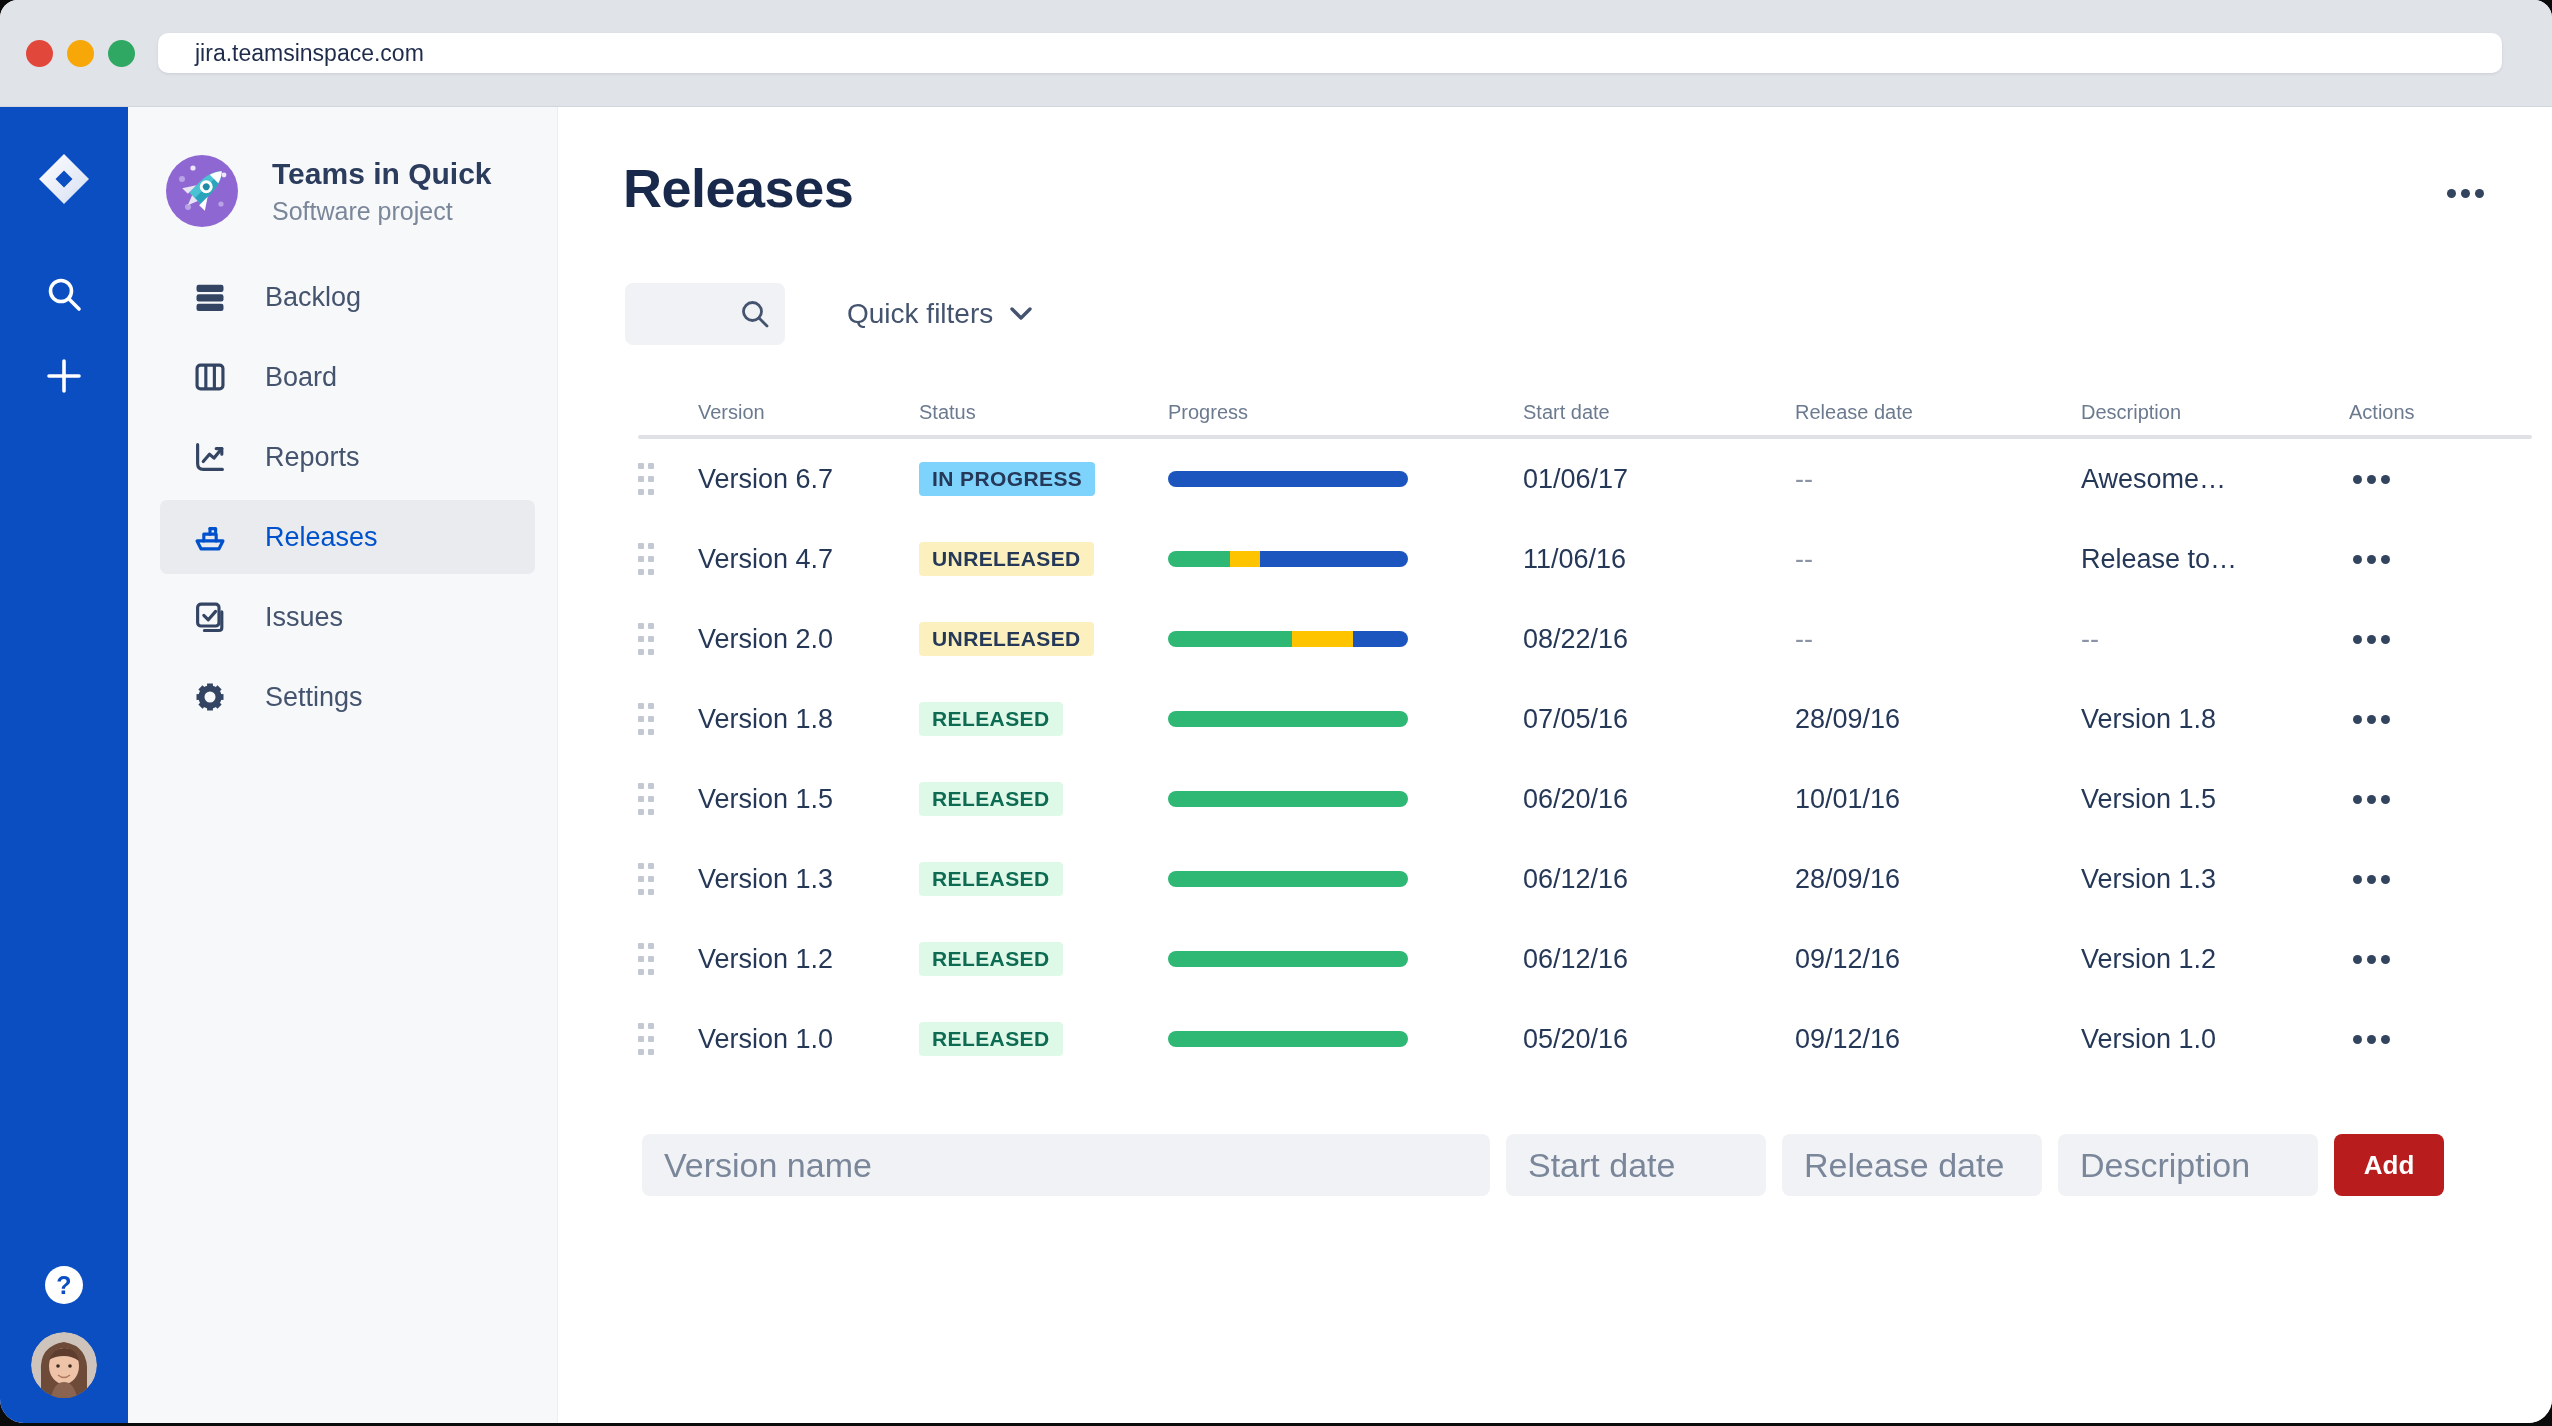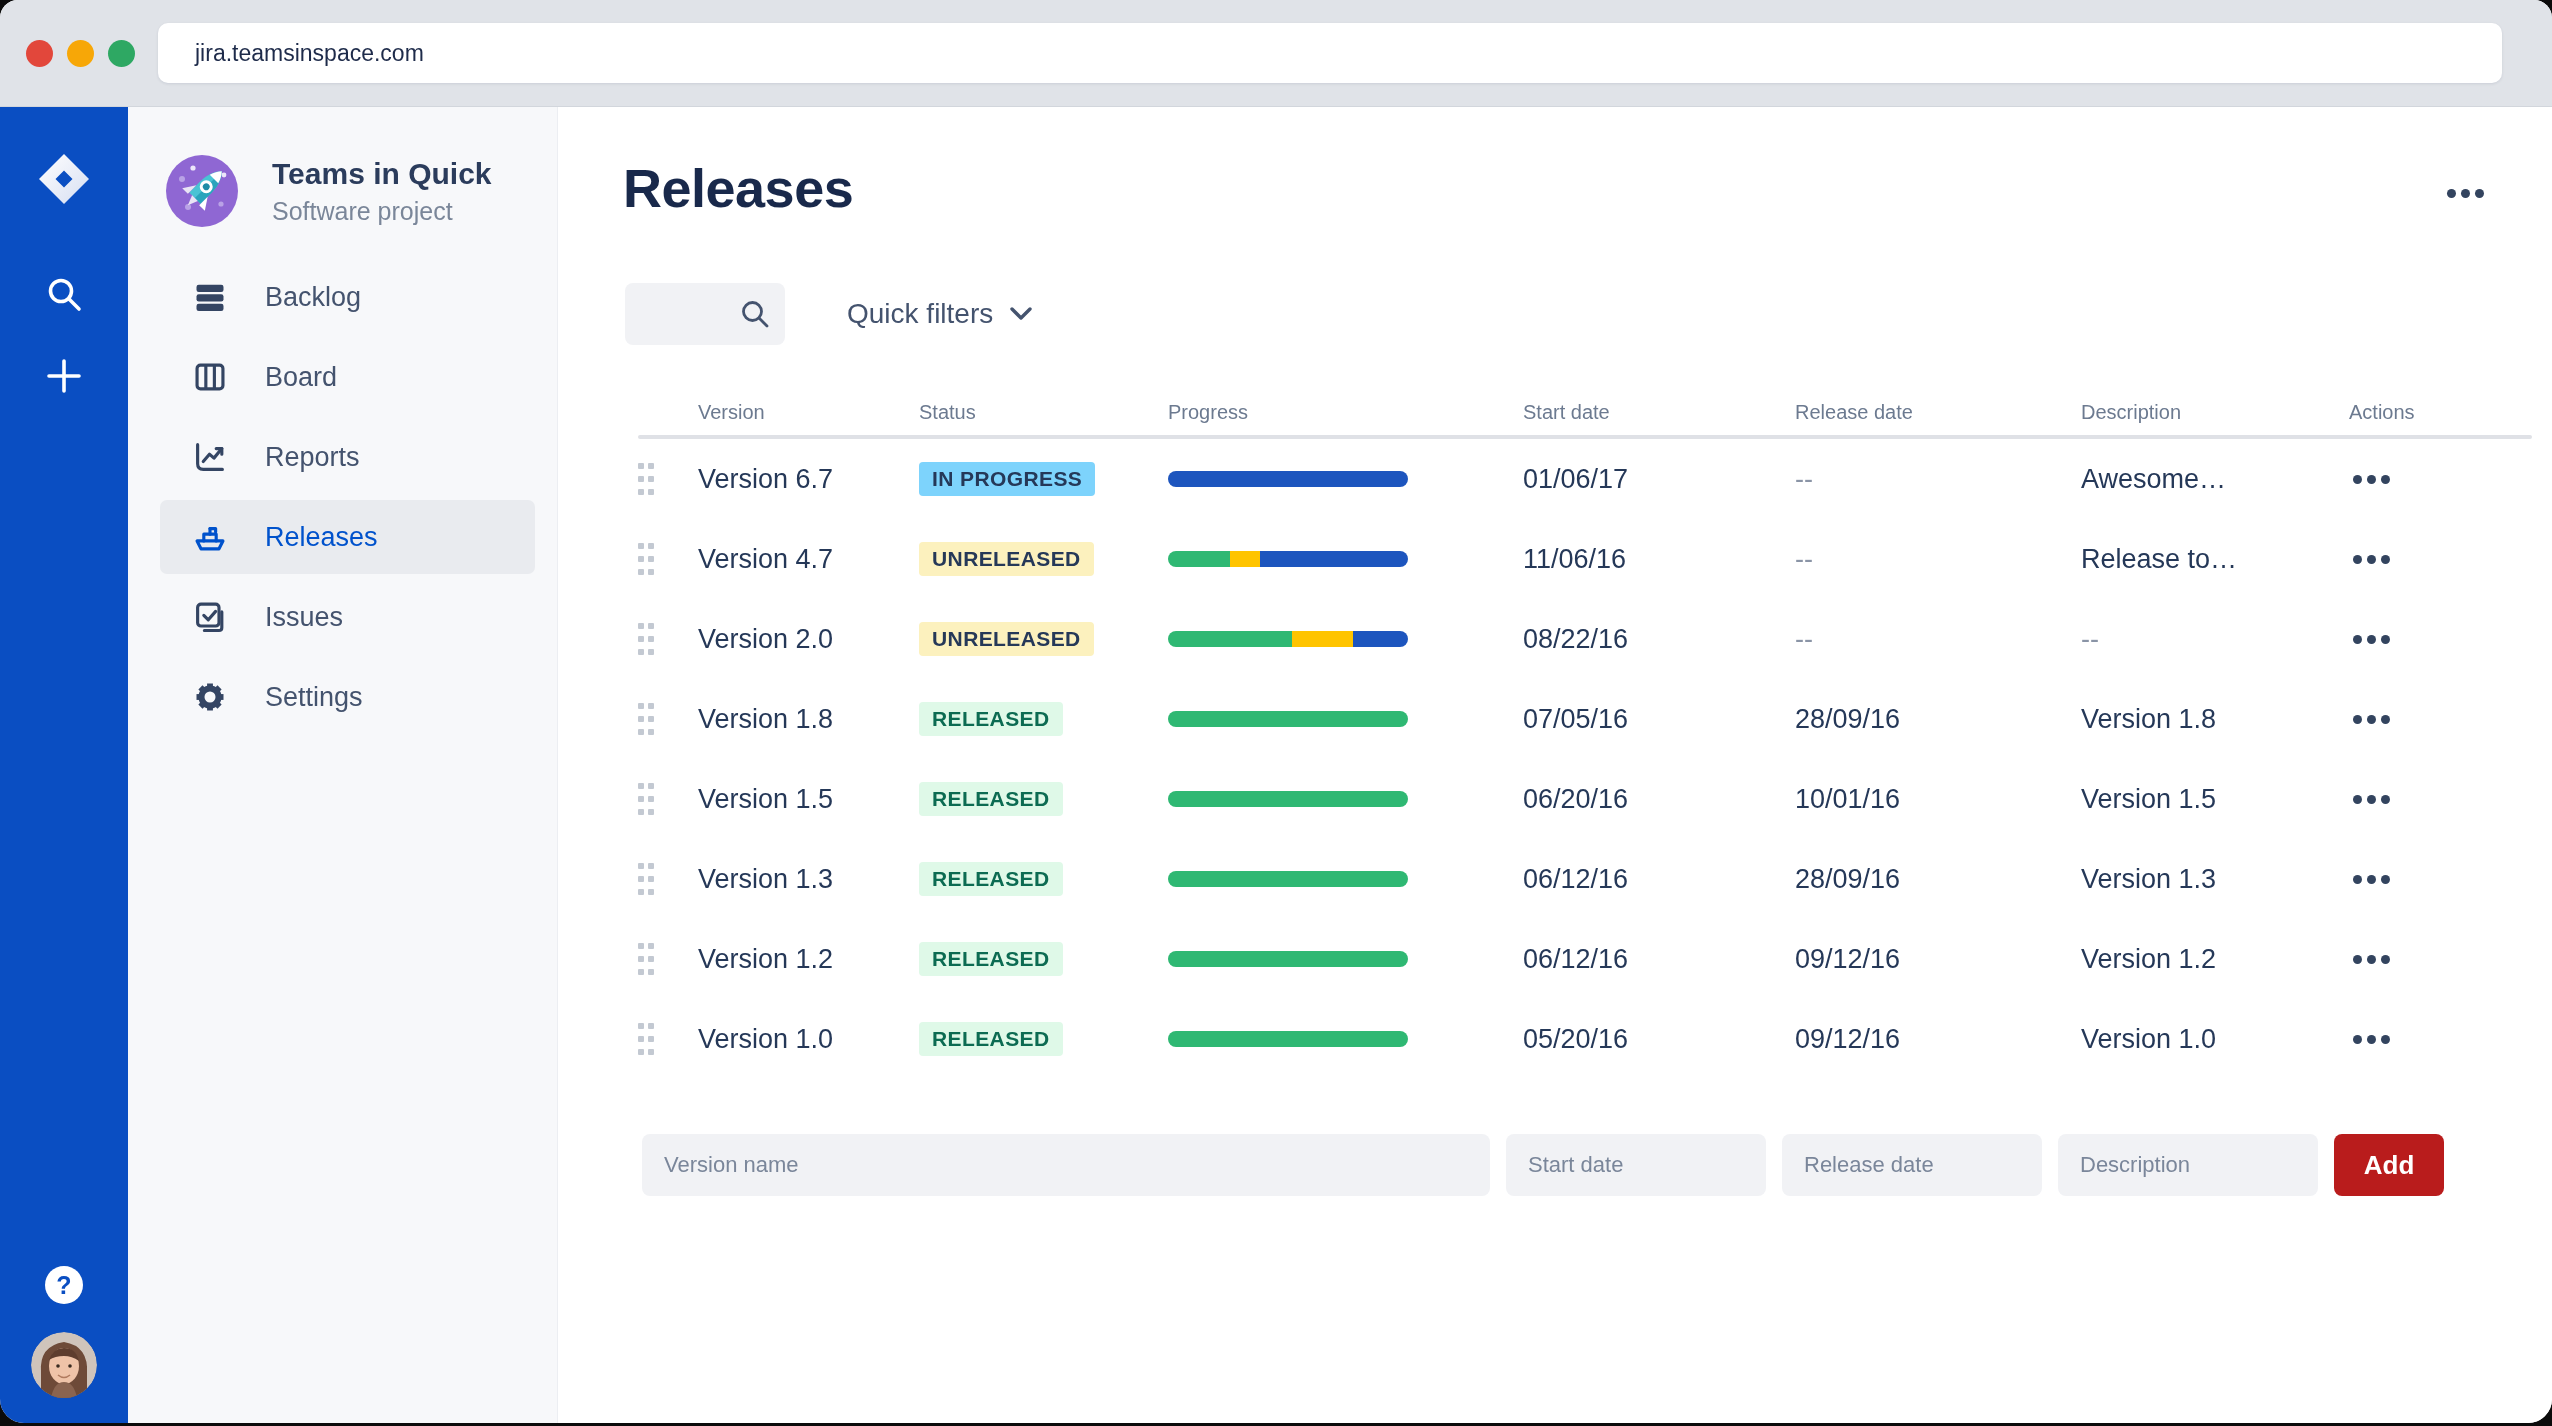--- a/index.html
+++ b/index.html
@@ -12,21 +12,21 @@
   }
   .window{
     position:absolute;top:0;left:0;width:2552px;height:1423px;
     border-radius:18px 18px 24px 24px;overflow:hidden;background:#fff;
   }
   
   .chrome{height:107px;background:#E0E3E8;border-bottom:1px solid #D2D6DC;
     display:flex;align-items:center;box-sizing:border-box;}
   .lights{display:flex;gap:14px;margin-left:26px;}
   .light{width:27px;height:27px;border-radius:50%;}
-  .urlbar{flex:1;height:60px;background:#fff;border-radius:10px;
+  .urlbar{flex:1;height:40px;background:#fff;border-radius:10px;
     margin:0 50px 0 23px;display:flex;align-items:center;padding-left:37px;
     font-size:23px;color:#1E2B4A;box-shadow:0 1px 3px rgba(9,30,66,.10);}
   
   .app{display:flex;height:1316px;}
   
   .rail{width:128px;background:#0A4EC2;flex-shrink:0;
     display:flex;flex-direction:column;align-items:center;}
   .rail .logo{margin-top:44px;width:56px;height:56px;}
   .rail-btn{background:none;border:none;padding:0;cursor:pointer;line-height:0;}
   .rail .search-rail{margin-top:66px;}
@@ -77,21 +77,21 @@
     font-size:21px;font-weight:700;letter-spacing:.4px;color:#253858;}
   .badge.in-progress{background:#7dd3fc;}
   .badge.unreleased{background:#FCF1BE;}
   .badge.released{background:#DFF9E8;color:#0C6B52;}
   .progress{width:240px;height:16px;border-radius:8px;overflow:hidden;display:flex;background:transparent;}
   .progress i{display:block;height:100%;}
   .muted{color:#8A94A6;}
   .row-actions{background:none;border:none;cursor:pointer;padding:6px 4px;}
   
   .addform{display:flex;gap:16px;margin:55px 0 0 84px;height:62px;}
-  .addform input{background:#F1F2F5;border:none;border-radius:8px;font-size:22px;color:#253858;
+  .addform input{background:#F1F2F5;border:none;border-radius:8px;font-size:34px;color:#253858;
     padding:0 22px;box-sizing:border-box;height:62px;outline:none;font-family:inherit;}
   .addform input::placeholder{color:#7A869A;}
   .f-version{width:848px;}
   .f-small{width:260px;}
   .add-btn{width:110px;height:62px;background:#b91c1c;color:#fff;font-size:26px;font-weight:700;
     border:none;border-radius:8px;cursor:pointer;font-family:inherit;}
 </style>
 </head>
 <body>
 

